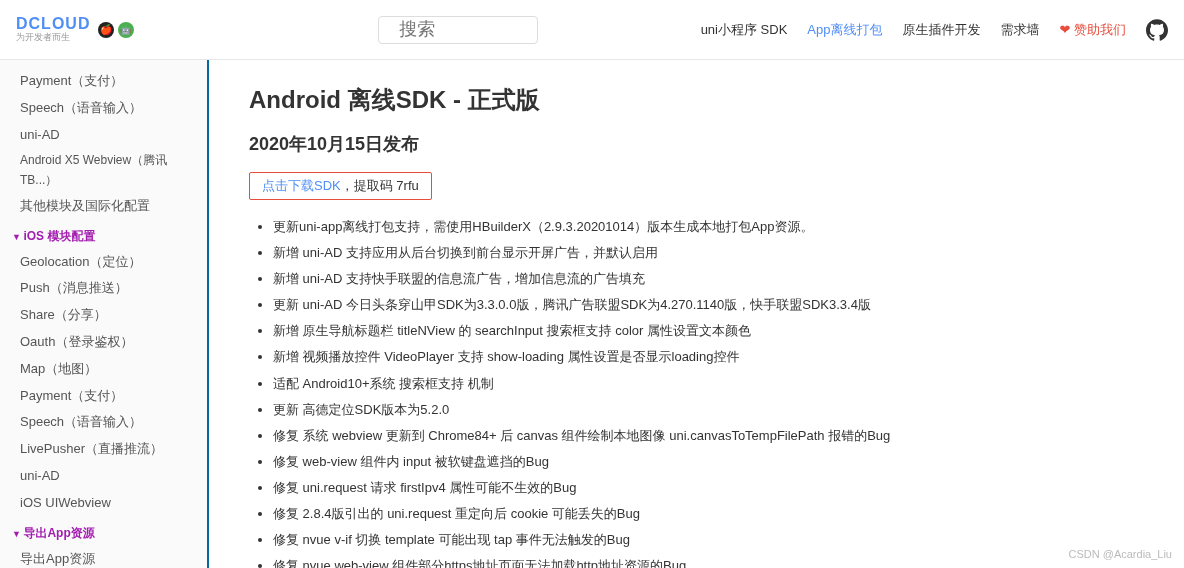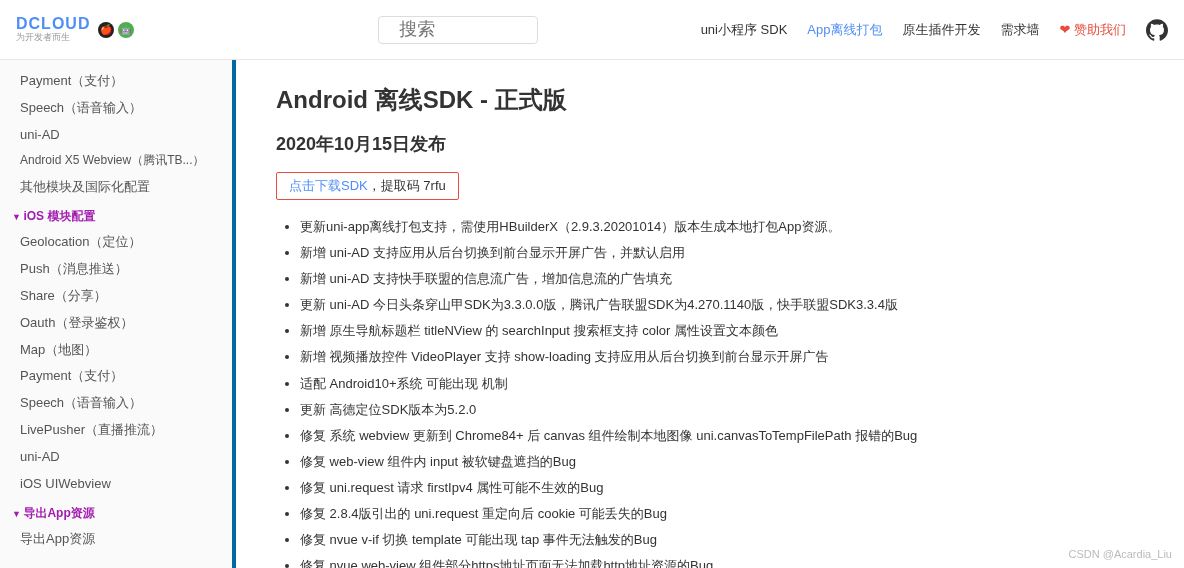--- a/index.html
+++ b/index.html
@@ -20,21 +20,21 @@
     .header-nav { display: flex; align-items: center; gap: 20px; font-size: 13px; }
     .nav-item { color: #333; cursor: pointer; text-decoration: none; white-space: nowrap; }
     .nav-item-accent { color: #4f8ef7; cursor: pointer; }
     .nav-item-red { color: #e74c3c; cursor: pointer; }
     .github-icon { width: 22px; height: 22px; cursor: pointer; }
 
     
     .body-area { display: flex; flex: 1; overflow: hidden; }
 
     
-    .sidebar { width: 236px; flex-shrink: 0; border-right: 4px solid #0369a1; overflow-y: auto; padding: 8px 0; background: #fafafa; font-size: 13px; }
+    .sidebar { width: 209px; flex-shrink: 0; border-right: 2px solid #0369a1; overflow-y: auto; padding: 8px 0; background: #fafafa; font-size: 13px; }
     .sidebar-section-title { padding: 4px 12px; color: #a21caf; font-weight: bold; font-size: 12px; cursor: pointer; }
     .sidebar-section-title::before { content: "▼ "; font-size: 9px; }
     .sidebar-item { padding: 3px 20px; color: #555; cursor: pointer; line-height: 1.6; }
     .sidebar-section-sep { height: 4px; }
 
     
     .main-content { flex: 1; overflow-y: auto; padding: 24px 40px 40px 40px; }
     .page-title { font-size: 24px; font-weight: bold; color: #333; margin-bottom: 16px; }
     .release-date { font-size: 18px; font-weight: bold; color: #333; margin-bottom: 16px; }
     .download-box { border: 1px solid #e74c3c; display: inline-block; padding: 4px 12px; margin-bottom: 16px; border-radius: 2px; font-size: 13px; }
@@ -111,22 +111,22 @@
       <div class="download-box">
         <a class="download-link">点击下载SDK</a><span class="download-text">，<span>提取码 7rfu</span></span>
       </div>
 
       <ul class="changelog-list">
         <li>更新uni-app离线打包支持，需使用HBuilderX（2.9.3.20201014）版本生成本地打包App资源。</li>
         <li>新增 uni-AD 支持应用从后台切换到前台显示开屏广告，并默认启用</li>
         <li>新增 uni-AD 支持快手联盟的信息流广告，增加信息流的广告填充</li>
         <li>更新 uni-AD 今日头条穿山甲SDK为3.3.0.0版，腾讯广告联盟SDK为4.270.1140版，快手联盟SDK3.3.4版</li>
         <li>新增 原生导航标题栏 titleNView 的 searchInput 搜索框支持 color 属性设置文本颜色</li>
-        <li>新增 视频播放控件 VideoPlayer 支持 show-loading 支持应用从后台切换到前台显示开屏广告</li>
-        <li>适配 Android10+系统 可能出现 机制</li>
+        <li>新增 视频播放控件 VideoPlayer 支持 show-loading 属性设置是否显示loading控件</li>
+        <li>适配 Android10+系统 搜索框支持 机制</li>
         <li>更新 高德定位SDK版本为5.2.0</li>
         <li>修复 系统 webview 更新到 Chrome84+ 后 canvas 组件绘制本地图像 uni.canvasToTempFilePath 报错的Bug</li>
         <li>修复 web-view 组件内 input 被软键盘遮挡的Bug</li>
         <li>修复 uni.request 请求 firstIpv4 属性可能不生效的Bug</li>
         <li>修复 2.8.4版引出的 uni.request 重定向后 cookie 可能丢失的Bug</li>
         <li>修复 nvue v-if 切换 template 可能出现 tap 事件无法触发的Bug</li>
         <li>修复 nvue web-view 组件部分https地址页面无法加载http地址资源的Bug</li>
 
       </ul>
 

